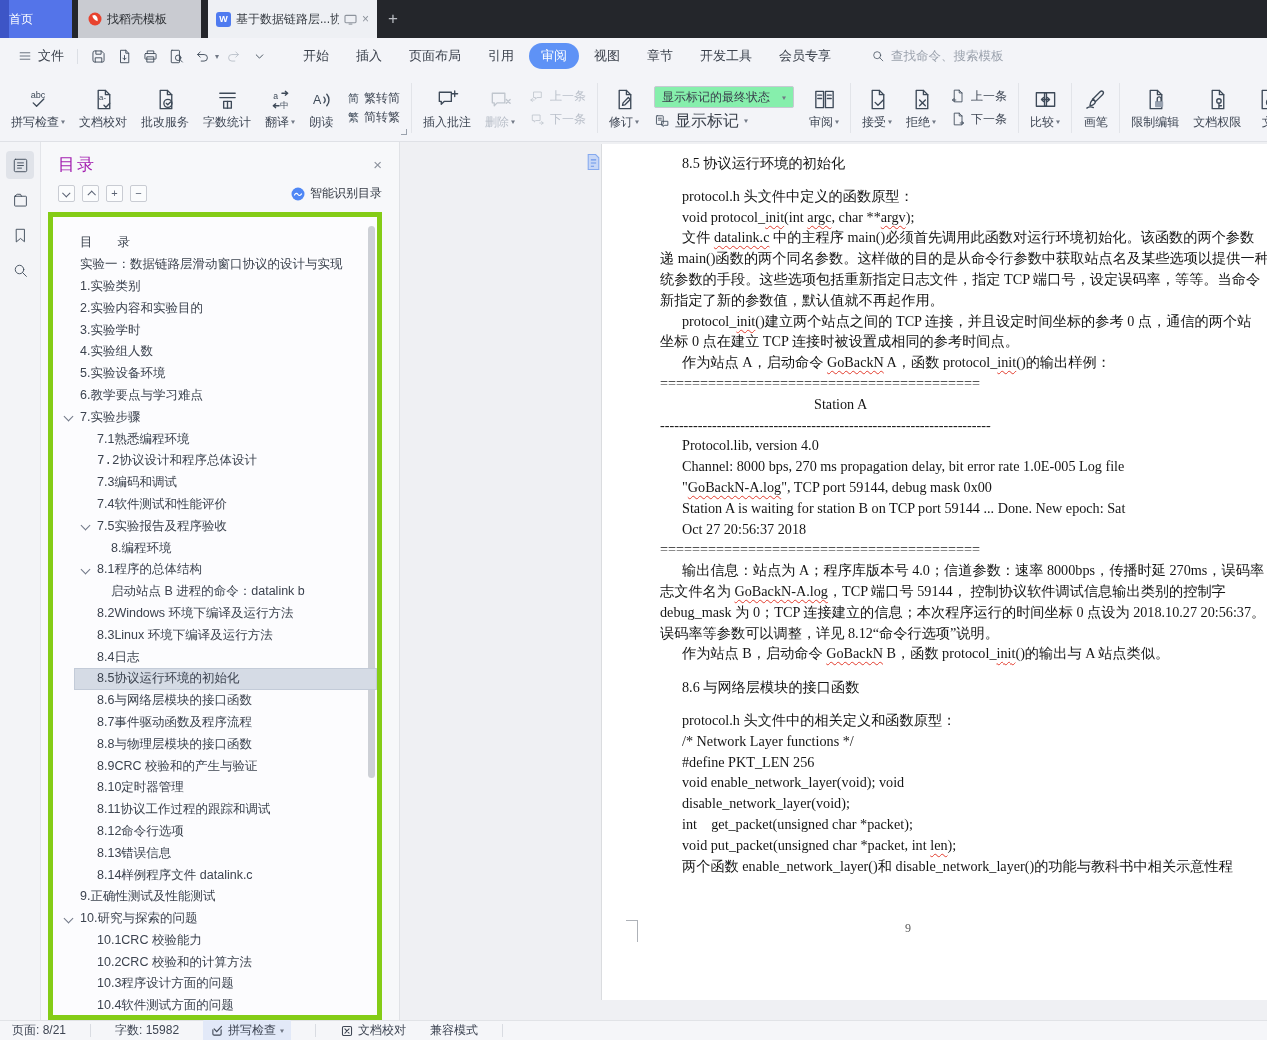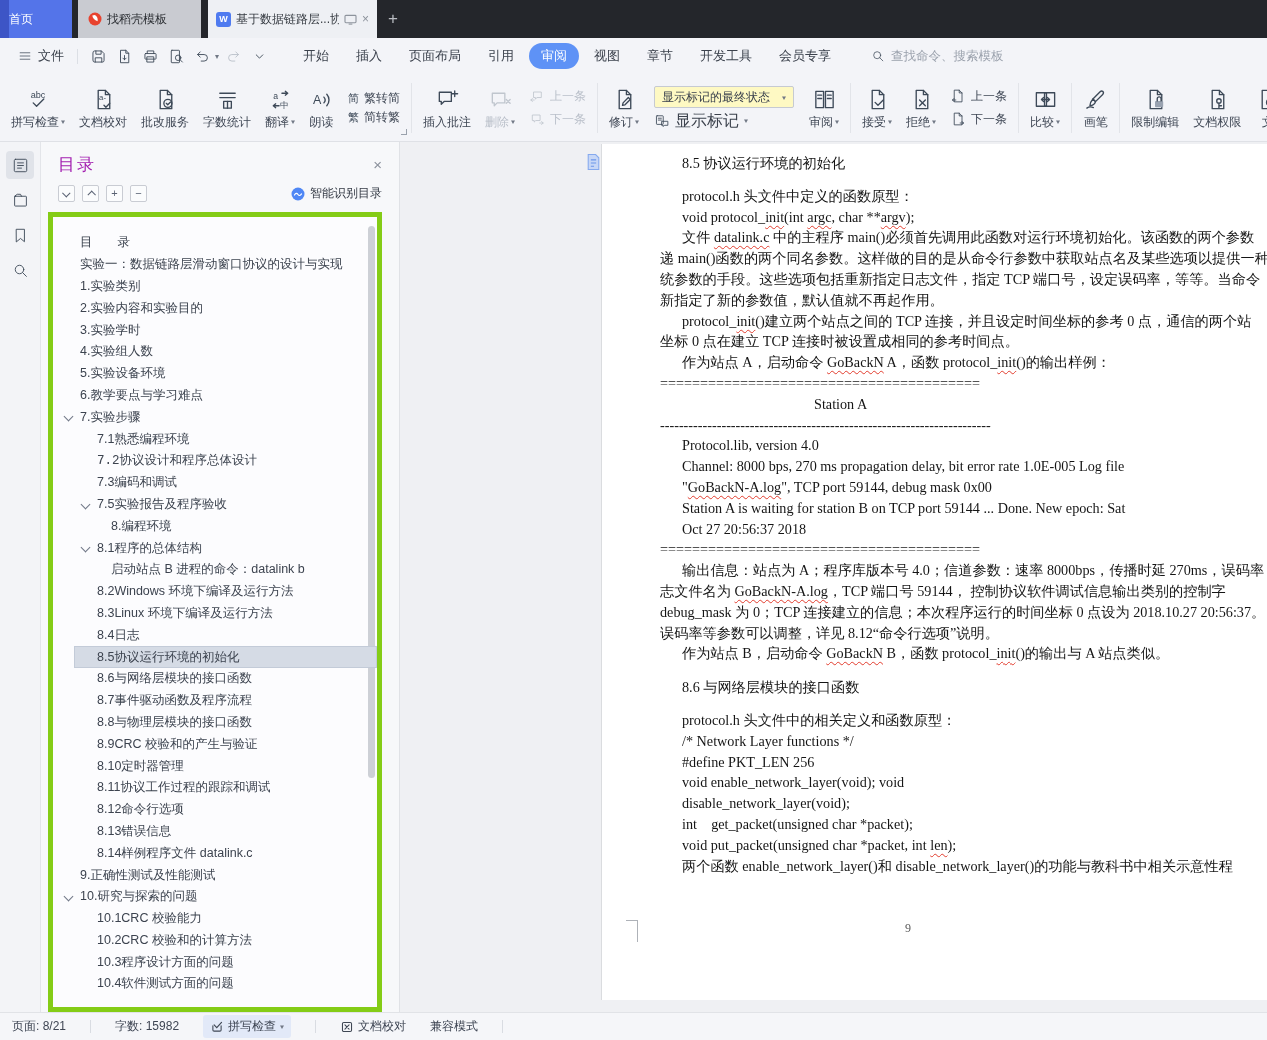--- a/index.html
+++ b/index.html
@@ -47,21 +47,21 @@
   .tstack{display:flex;flex-direction:column;justify-content:center;gap:7px;padding:0 7px;font-size:12px;color:#3e4654;
           white-space:nowrap;flex:none;position:relative;height:58px}
   .tstack.launch:after{content:"";position:absolute;right:0;bottom:2px;width:5px;height:5px;
           border-right:1px solid #9aa1ac;border-bottom:1px solid #9aa1ac}
   .srow{display:flex;align-items:center;gap:5px;line-height:1}
   .srow svg{width:16px;height:16px}
   .srow.dis{color:#b9bfc9}
   .chic{font-size:11px;color:#3d4958;line-height:1}
   .tsep{width:1px;height:50px;background:#e2e4e9;margin:0 4px;flex:none}
   .combo-col{display:flex;flex-direction:column;justify-content:center;gap:5px;padding:0 8px;flex:none}
-  .combo{width:140px;height:22px;background:#fef9c3;border:1px solid #c6cad2;border-radius:2px;display:flex;
+  .combo{width:140px;height:22px;background:#86efac;border:1px solid #c6cad2;border-radius:2px;display:flex;
          align-items:center;justify-content:space-between;padding:0 7px;font-size:12px;color:#3a414d}
   .ic{stroke:#3d4958;fill:none;stroke-width:1.4;stroke-linecap:round;stroke-linejoin:round}
   .ic text{fill:#3d4958;stroke:none;font-family:"Liberation Sans",sans-serif;text-anchor:middle}
 
   
   .main{flex:1;display:flex;min-height:0}
   .strip{width:41px;background:#f3f4f7;border-right:1px solid #e3e5e9;display:flex;flex-direction:column;
          align-items:center;padding-top:9px;gap:7px;flex:none}
   .sbtn{width:28px;height:28px;border-radius:4px;display:flex;align-items:center;justify-content:center}
   .sbtn.act{background:#e0e3e9}
@@ -101,21 +101,21 @@
   .dl.gap{height:12px}
   .dl.gap2{height:13px}
   .sq{text-decoration:underline;text-decoration-style:wavy;text-decoration-color:#e23c2e;
       text-decoration-thickness:1px;text-underline-offset:3px}
   .corner{position:absolute;left:24px;top:776px;width:12px;height:22px;border-top:1px solid #aeb2b8;
           border-right:1px solid #aeb2b8}
   .pagenum{position:absolute;left:303px;top:777px;font-size:12px;color:#5a5a5a;
            font-family:"Liberation Serif",serif}
 
   
-  .status{height:28px;background:#f5f6f9;border-top:1px solid #e1e3e7;display:flex;align-items:center;
+  .status{height:20px;background:#f5f6f9;border-top:1px solid #e1e3e7;display:flex;align-items:center;
           padding:0 12px;gap:24px;font-size:12px;color:#3e4553;flex:none}
   .sitem{display:flex;align-items:center;gap:4px;white-space:nowrap}
   .schip{display:flex;align-items:center;gap:4px;background:#e2e9f8;border-radius:3px;padding:3px 7px;white-space:nowrap}
   .ssep{width:1px;height:13px;background:#d9dce2;flex:none}
   .sic{width:14px;height:14px}
 </style>
 </head>
 <body>
 
 <div id="app">
@@ -549,20 +549,23 @@
             <span class="txt">7.实验步骤</span>
           </div>
           <div class="titem" style="padding-left: 44px;">
             <span class="txt">7.1熟悉编程环境</span>
           </div>
           <div class="titem" style="padding-left: 44px; font-family: Liberation Mono, monospace;">
             <span class="txt">7.2协议设计和程序总体设计</span>
           </div>
           <div class="titem" style="padding-left: 44px;">
             <span class="txt">7.3编码和调试</span>
+          </div>
+          <div class="titem" style="padding-left: 44px;">
+            <span class="txt">7.4软件测试和性能评价</span>
           </div>
           <div class="titem" style="padding-left: 44px;">
             <span class="chev" style="left: 29px;"></span>
             <span class="txt">7.5实验报告及程序验收</span>
           </div>
           <div class="titem" style="padding-left: 58px;">
             <span class="txt">8.编程环境</span>
           </div>
           <div class="titem" style="padding-left: 44px;">
             <span class="chev" style="left: 29px;"></span>

